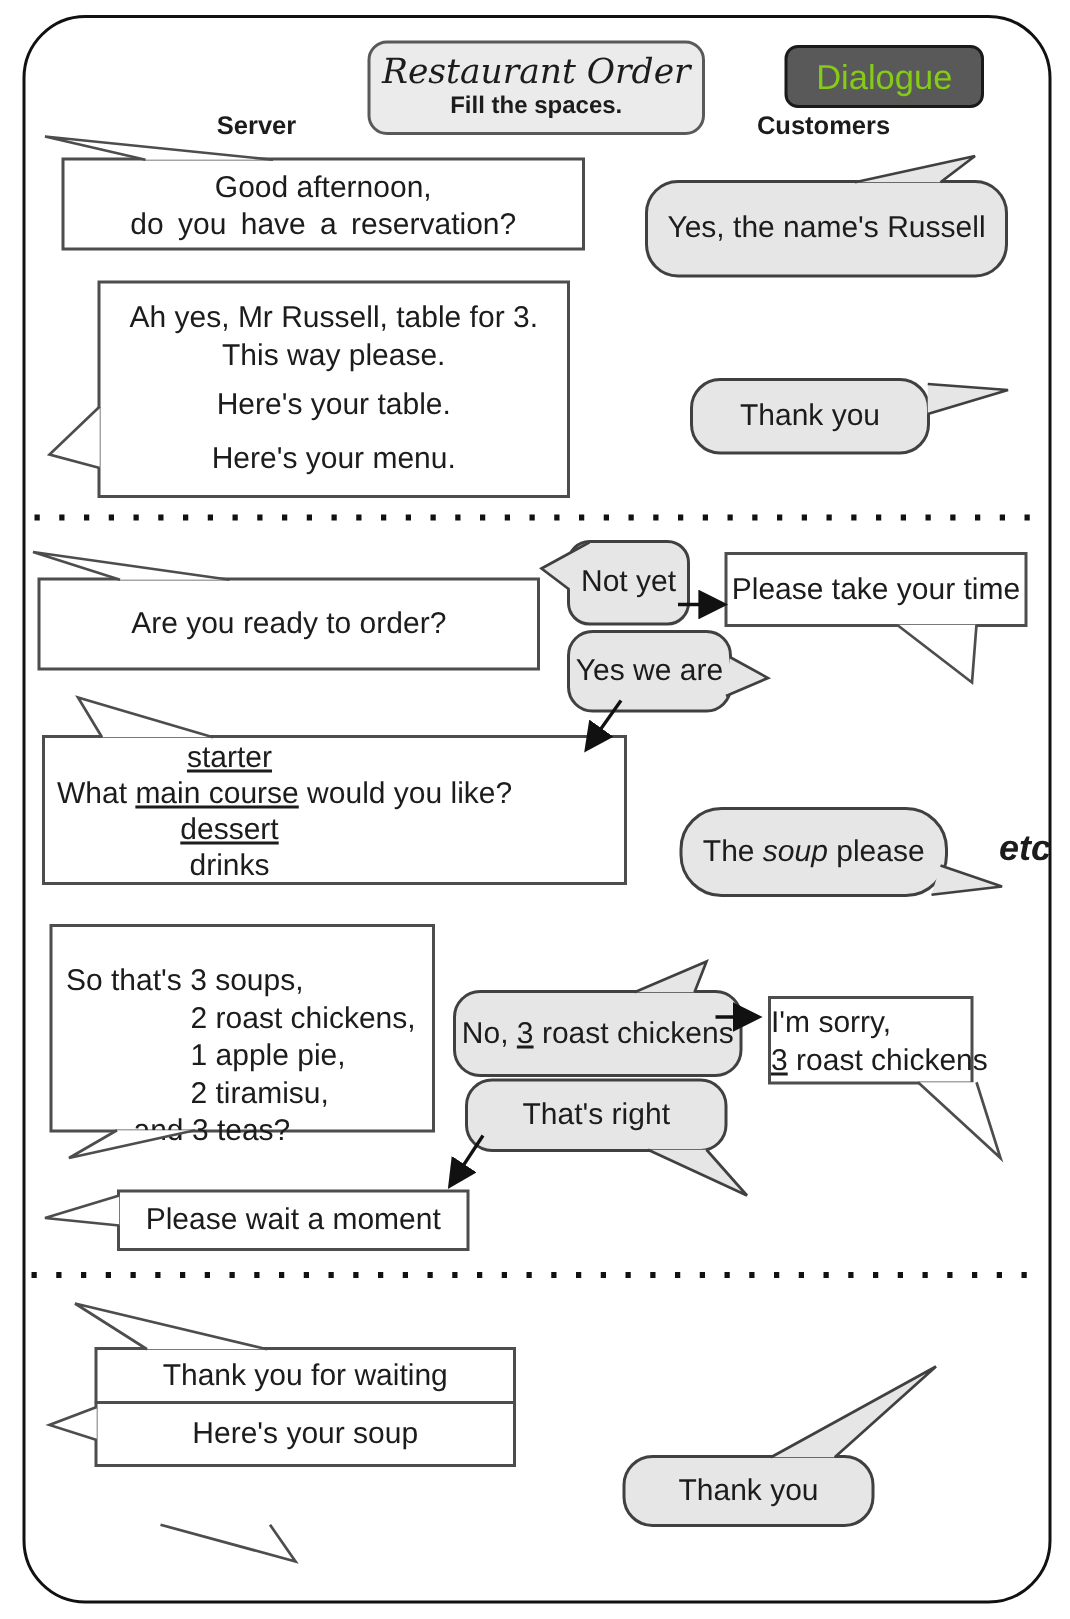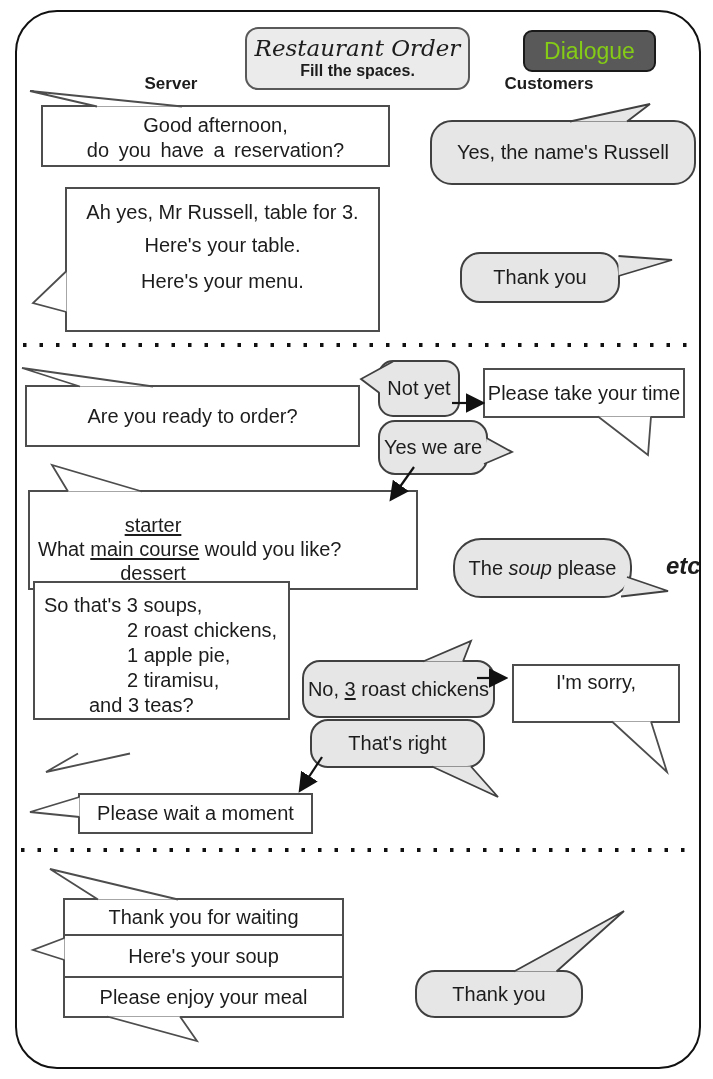--- a/index.html
+++ b/index.html
@@ -63,26 +63,27 @@
   </div>
 
   <div class="collabel" style="left:111px; top:74px;">Server</div>
   <div class="collabel" style="left:489px; top:74px;">Customers</div>
 
   <div class="whitebox txt" style="left:41px; top:105px; width:349px; height:62px; padding-top:6px; text-align:center;">
     <div class="ln">Good afternoon,</div>
     <div class="ln wide">do you have a reservation?</div>
   </div>
 
-  <div class="graybubble center txt" style="left:430px; top:120px; width:266px; height:65px; border-radius:22px;">
+  <div class="graybubble center txt" style="left:430px; top:120px; width:242px; height:65px; border-radius:22px;">
     <span>Yes, the name's Russell</span>
   </div>
 
   <div class="whitebox txt" style="left:65px; top:187px; width:315px; height:145px; padding-top:11px; text-align:center;">
     <div class="ln">Ah yes, Mr Russell, table for 3.</div>
+    <div class="ln">This way please.</div>
     <div class="ln" style="margin-top:8px;">Here's your table.</div>
     <div class="ln" style="margin-top:11px;">Here's your menu.</div>
   </div>
 
   <div class="graybubble center txt" style="left:460px; top:252px; width:160px; height:51px; border-radius:20px;">
     <span>Thank you</span>
   </div>
 
   <div class="whitebox center txt" style="left:25px; top:385px; width:335px; height:62px;">
     <span>Are you ready to order?</span>
@@ -93,65 +94,63 @@
   </div>
 
   <div class="whitebox center txt" style="left:483px; top:368px; width:202px; height:50px;">
     <span>Please take your time</span>
   </div>
 
   <div class="graybubble center txt" style="left:378px; top:420px; width:110px; height:55px; border-radius:17px;">
     <span>Yes we are</span>
   </div>
 
-  <div class="whitebox txt" style="left:28px; top:490px; width:390px; height:100px; padding-top:21px; line-height:24px;">
+  <div class="whitebox txt" style="left:28px; top:490px; width:390px; height:100px; padding-top:1px; line-height:24px;">
     <div class="ln u" style="width:230px; margin-left:8px; text-align:center;">starter</div>
     <div class="ln" style="margin-left:8px;"><span>What </span><span class="u">main course</span><span> would you like?</span></div>
     <div class="ln u" style="width:230px; margin-left:8px; text-align:center;">dessert</div>
     <div class="ln" style="width:230px; margin-left:8px; text-align:center;">drinks</div>
   </div>
 
   <div class="graybubble center txt" style="left:453px; top:538px; width:179px; height:60px; border-radius:28px;">
     <span class="ln"><span>The </span><span class="it">soup</span><span> please</span></span>
   </div>
 
   <div class="abs etc" style="left:666px; top:552px;">etc</div>
 
-  <div class="whitebox txt" style="left:33px; top:581px; width:257px; height:139px; padding-top:10px;">
+  <div class="whitebox txt" style="left:33px; top:616px; width:257px; height:139px; padding-top:24px;">
     <div class="ln" style="margin-left:9px;">So that's 3 soups,</div>
     <div class="ln" style="margin-left:92px;">2 roast chickens,</div>
     <div class="ln" style="margin-left:92px;">1 apple pie,</div>
     <div class="ln" style="margin-left:92px;">2 tiramisu,</div>
     <div class="ln" style="margin-left:54px;">and 3 teas?</div>
   </div>
 
   <div class="graybubble center txt" style="left:302px; top:660px; width:193px; height:58px; border-radius:18px;">
     <span class="ln"><span>No, </span><span class="u">3</span><span> roast chickens</span></span>
   </div>
 
-  <div class="whitebox txt" style="left:512px; top:664px; width:168px; height:59px; padding-top:4px; text-align:center;">
+  <div class="whitebox txt" style="left:512px; top:664px; width:137px; height:59px; padding-top:4px; text-align:left;">
     <div class="ln">I'm sorry,</div>
+    <div class="ln"><span class="u">3</span><span> roast chickens</span></div>
   </div>
 
   <div class="graybubble center txt" style="left:310px; top:719px; width:175px; height:49px; border-radius:18px;">
     <span>That's right</span>
   </div>
 
   <div class="whitebox center txt" style="left:78px; top:793px; width:235px; height:41px;">
     <span>Please wait a moment</span>
   </div>
 
   <div class="whitebox center txt" style="left:63px; top:898px; width:281px; height:38px;">
     <span>Thank you for waiting</span>
   </div>
   <div class="whitebox center txt" style="left:63px; top:934px; width:281px; height:44px;">
     <span>Here's your soup</span>
-  </div>
-  <div class="whitebox center txt" style="left:63px; top:976px; width:281px; height:42px;">
-    <span>Please enjoy your meal</span>
   </div>
 
   <div class="graybubble center txt" style="left:415px; top:970px; width:168px; height:48px; border-radius:20px;">
     <span>Thank you</span>
   </div>
 
   <svg class="overlay" viewBox="0 0 713 1079">
     <defs>
       <marker id="ah" markerWidth="9" markerHeight="9" refX="7" refY="4.5" orient="auto">
         <path d="M0,0 L9,4.5 L0,9 Z" fill="#111"></path>

